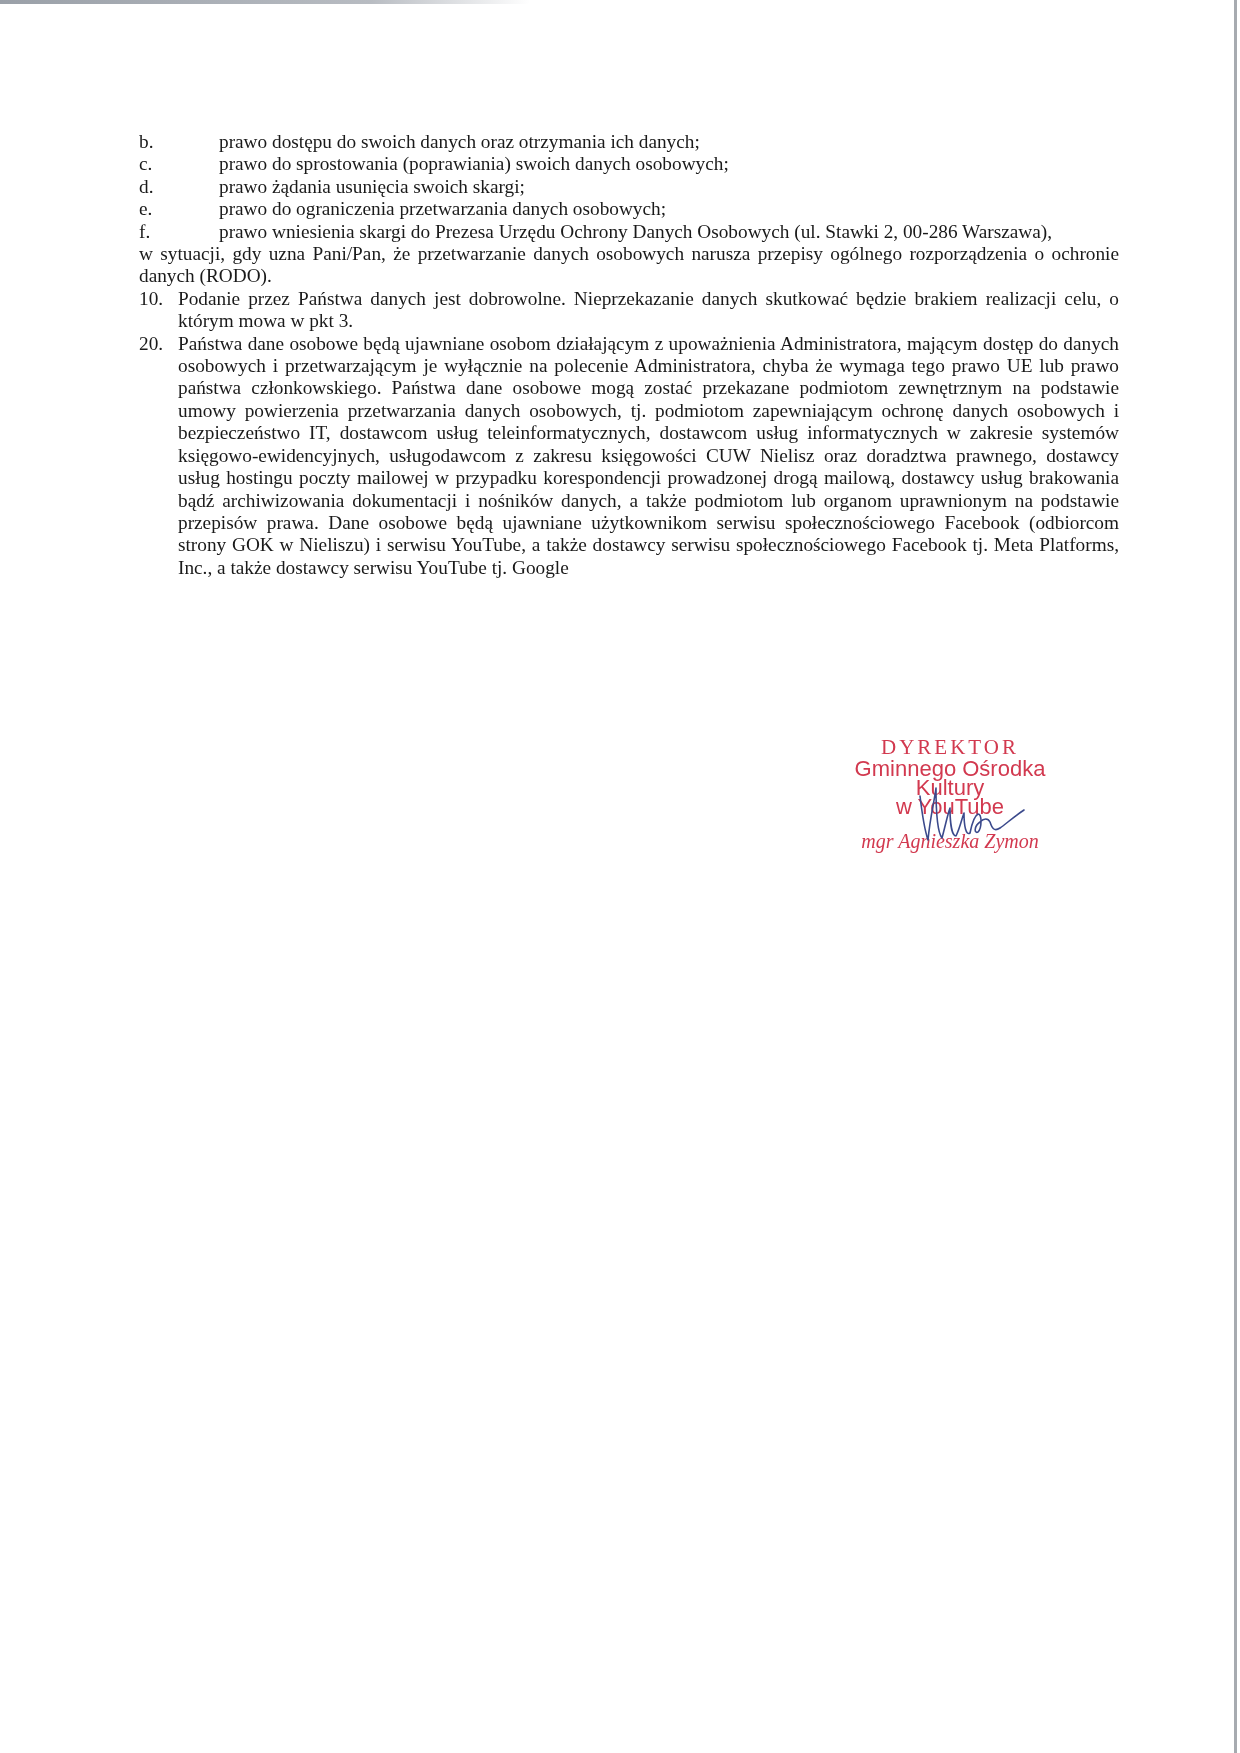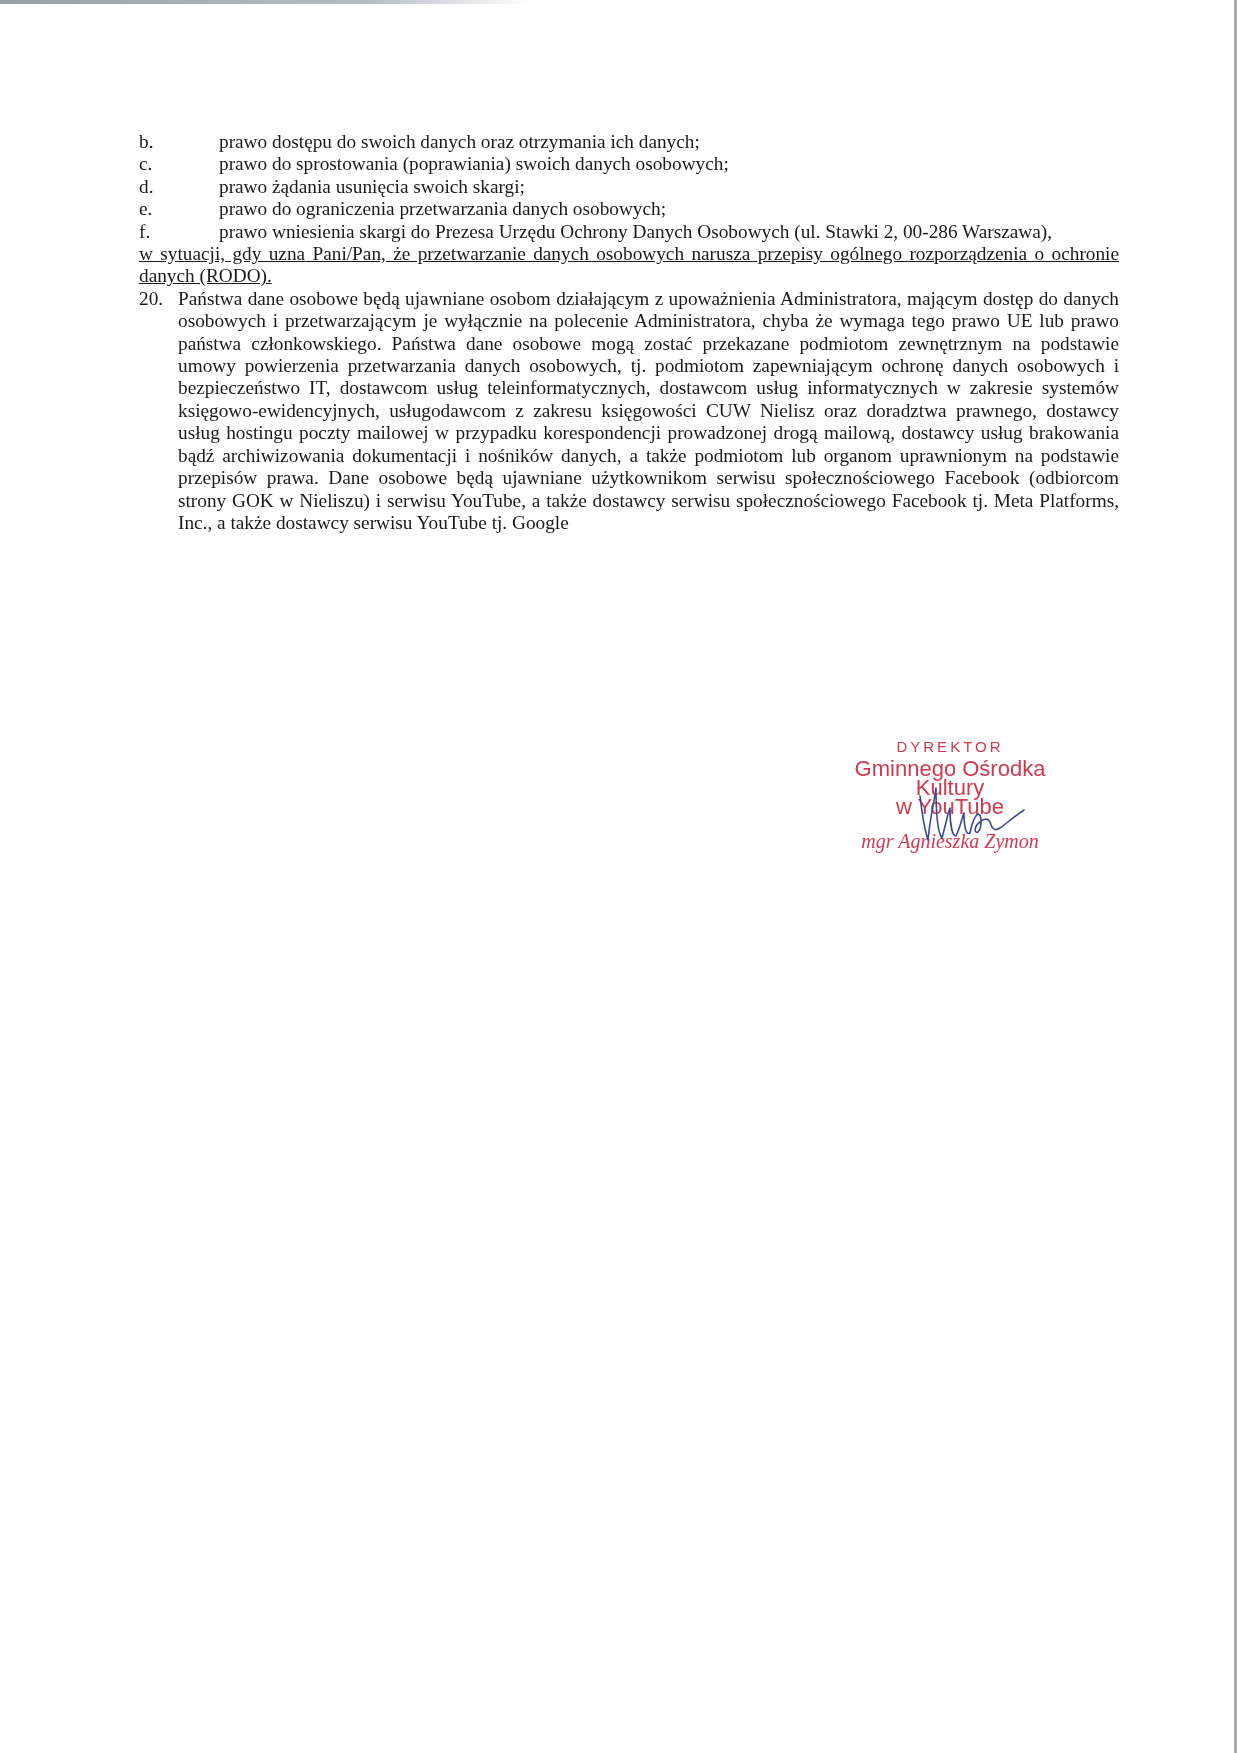--- a/index.html
+++ b/index.html
@@ -11,28 +11,28 @@
     position: absolute; left: 0; top: 0; width: 530px; height: 4px;
     background: linear-gradient(to right, #9aa0a8, #b8bcc2 70%, rgba(255,255,255,0));
   }
   .scan-right {
     position: absolute; right: 3px; top: 0; width: 3px; height: 1753px; background: #a7abb0;
   }
   .page { position: absolute; left: 139px; top: 131px; width: 980px; font-size: 19.3px; line-height: 22.4px; }
   .sub-item { display: flex; }
   .sub-item .marker { width: 80px; flex: none; }
   .sub-item .text { flex: 1; }
-  .cont { text-align: justify; margin: 0; text-decoration: underline; }
+  .cont { text-align: justify; margin: 0; }
   .num-item { display: flex; }
   .num-item .marker { width: 39px; flex: none; padding-left: 0; }
   .num-item .text { flex: 1; text-align: justify; text-align-last: left; }
   .stamp {
     position: absolute; left: 820px; top: 735px; width: 260px; text-align: center; color: #d2394f;
   }
-  .stamp .title { font-family: Liberation Sans, sans-serif; font-size: 15px; letter-spacing: 3px; line-height: 24px; }
+  .stamp .title { font-family: Liberation Serif, serif; font-size: 21px; letter-spacing: 3px; line-height: 24px; }
   .stamp .org { font-family: "Liberation Sans", sans-serif; font-size: 22px; line-height: 19px; }
   .stamp .name { font-family: "Liberation Serif", serif; font-style: italic; font-size: 20px; line-height: 22px; margin-top: 14px; }
   .signature { position: absolute; left: 912px; top: 778px; width: 130px; height: 75px; }
 </style>
 </head>
 <body>
 
 <div class="scan-top"></div>
 <div class="scan-right"></div>
 
@@ -53,20 +53,24 @@
     <span class="marker">e.</span>
     <span class="text">prawo do ograniczenia przetwarzania danych osobowych;</span>
   </div>
   <div class="sub-item">
     <span class="marker">f.</span>
     <span class="text">prawo wniesienia skargi do Prezesa Urzędu Ochrony Danych Osobowych (ul. Stawki 2, 00-286 Warszawa),</span>
   </div>
   <p class="cont">w sytuacji, gdy uzna Pani/Pan, że przetwarzanie danych osobowych narusza przepisy ogólnego rozporządzenia o ochronie danych (RODO).</p>
 
   <div class="num-item">
+    <span class="marker">10.</span>
+    <span class="text">Podanie przez Państwa danych jest dobrowolne. Nieprzekazanie danych skutkować będzie brakiem realizacji celu, o którym mowa w pkt 3.</span>
+  </div>
+  <div class="num-item">
     <span class="marker">20.</span>
     <span class="text">Państwa dane osobowe będą ujawniane osobom działającym z upoważnienia Administratora, mającym dostęp do danych osobowych i przetwarzającym je wyłącznie na polecenie Administratora, chyba że wymaga tego prawo UE lub prawo państwa członkowskiego. Państwa dane osobowe mogą zostać przekazane podmiotom zewnętrznym na podstawie umowy powierzenia przetwarzania danych osobowych, tj. podmiotom zapewniającym ochronę danych osobowych i bezpieczeństwo IT, dostawcom usług teleinformatycznych, dostawcom usług informatycznych w zakresie systemów księgowo-ewidencyjnych, usługodawcom z zakresu księgowości CUW Nielisz oraz doradztwa prawnego, dostawcy usług hostingu poczty mailowej w przypadku korespondencji prowadzonej drogą mailową, dostawcy usług brakowania bądź archiwizowania dokumentacji i nośników danych, a także podmiotom lub organom uprawnionym na podstawie przepisów prawa. Dane osobowe będą ujawniane użytkownikom serwisu społecznościowego Facebook (odbiorcom strony GOK w Nieliszu) i serwisu YouTube, a także dostawcy serwisu społecznościowego Facebook tj. Meta Platforms, Inc., a także dostawcy serwisu YouTube tj. Google</span>
   </div>
 </div>
 
 <div class="stamp" style="color: rgb(210, 57, 79);">
   <div class="title">DYREKTOR</div>
   <div class="org">Gminnego Ośrodka Kultury</div>
   <div class="org">w YouTube</div>
   <div class="name">mgr Agnieszka Zymon</div>

